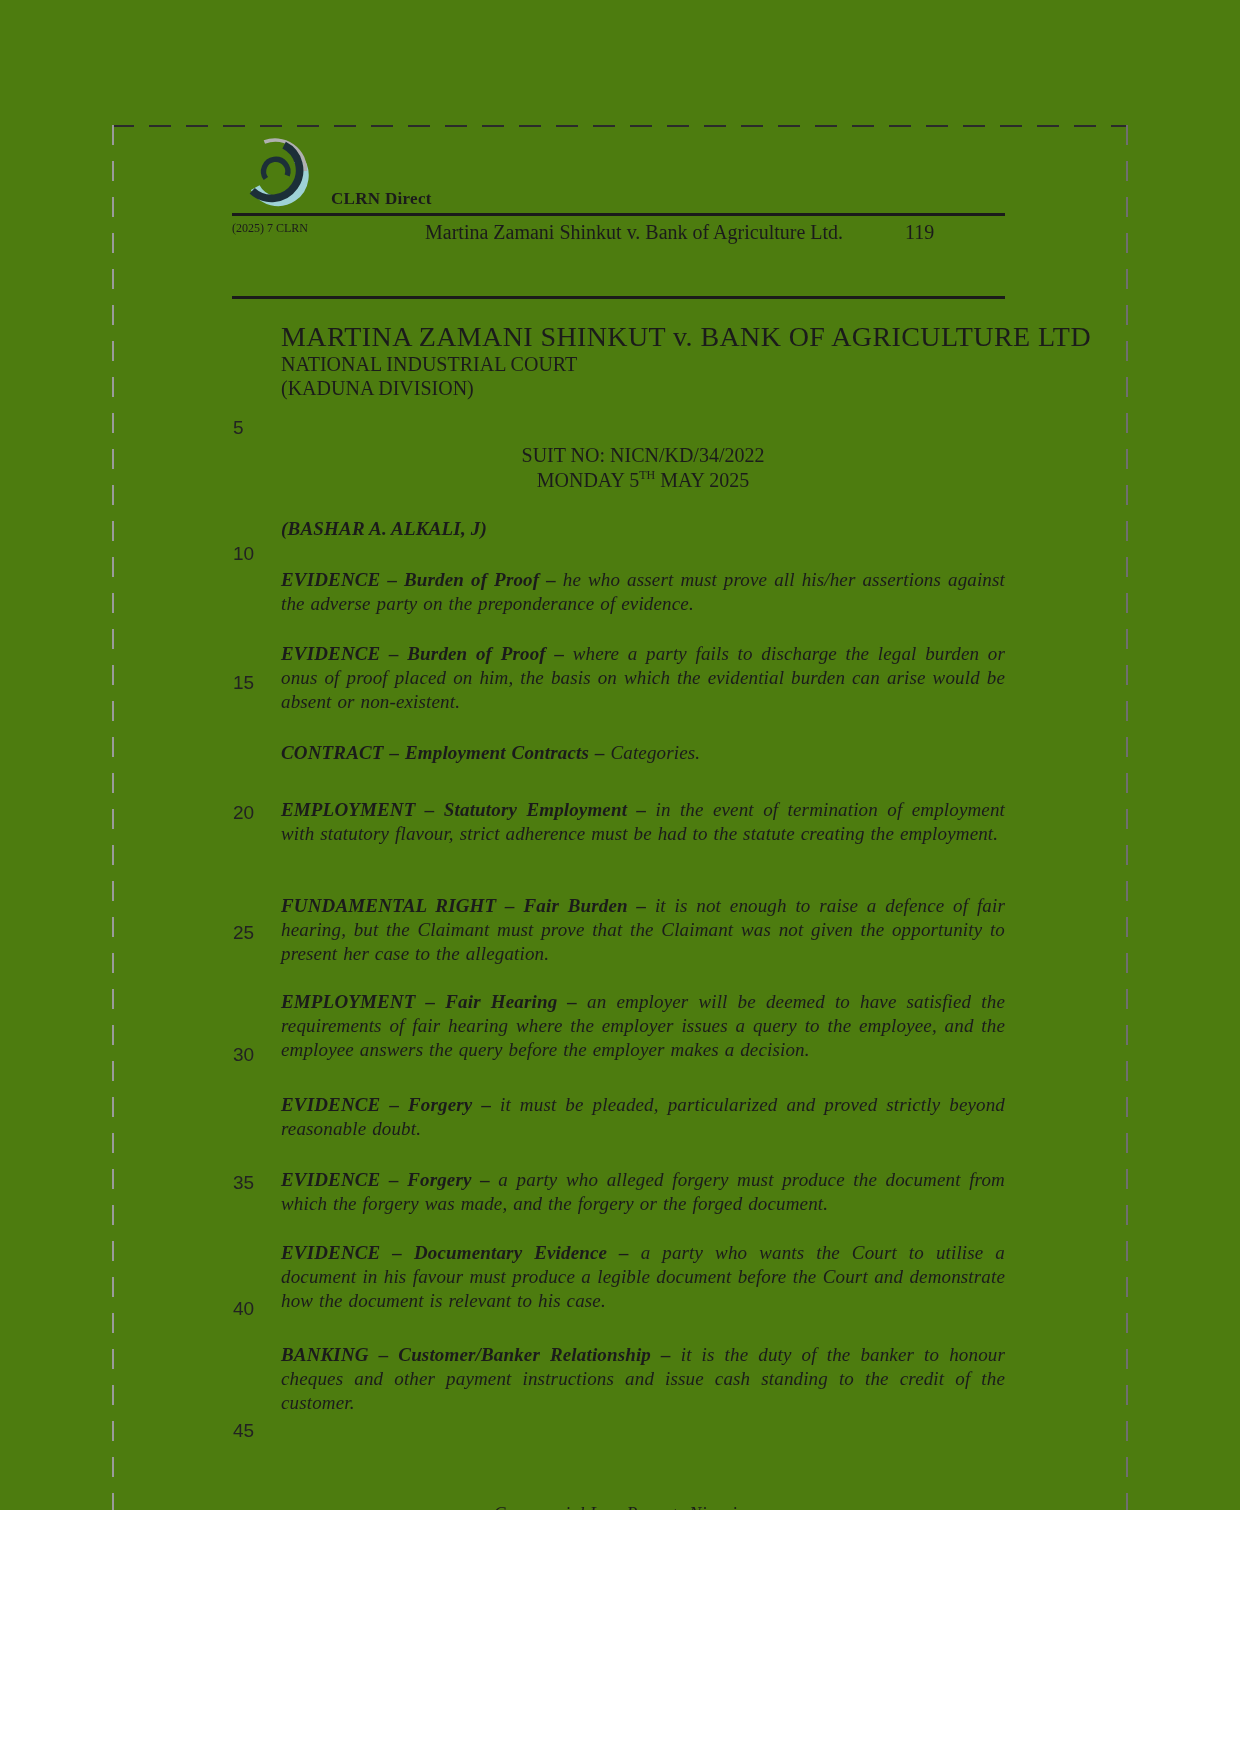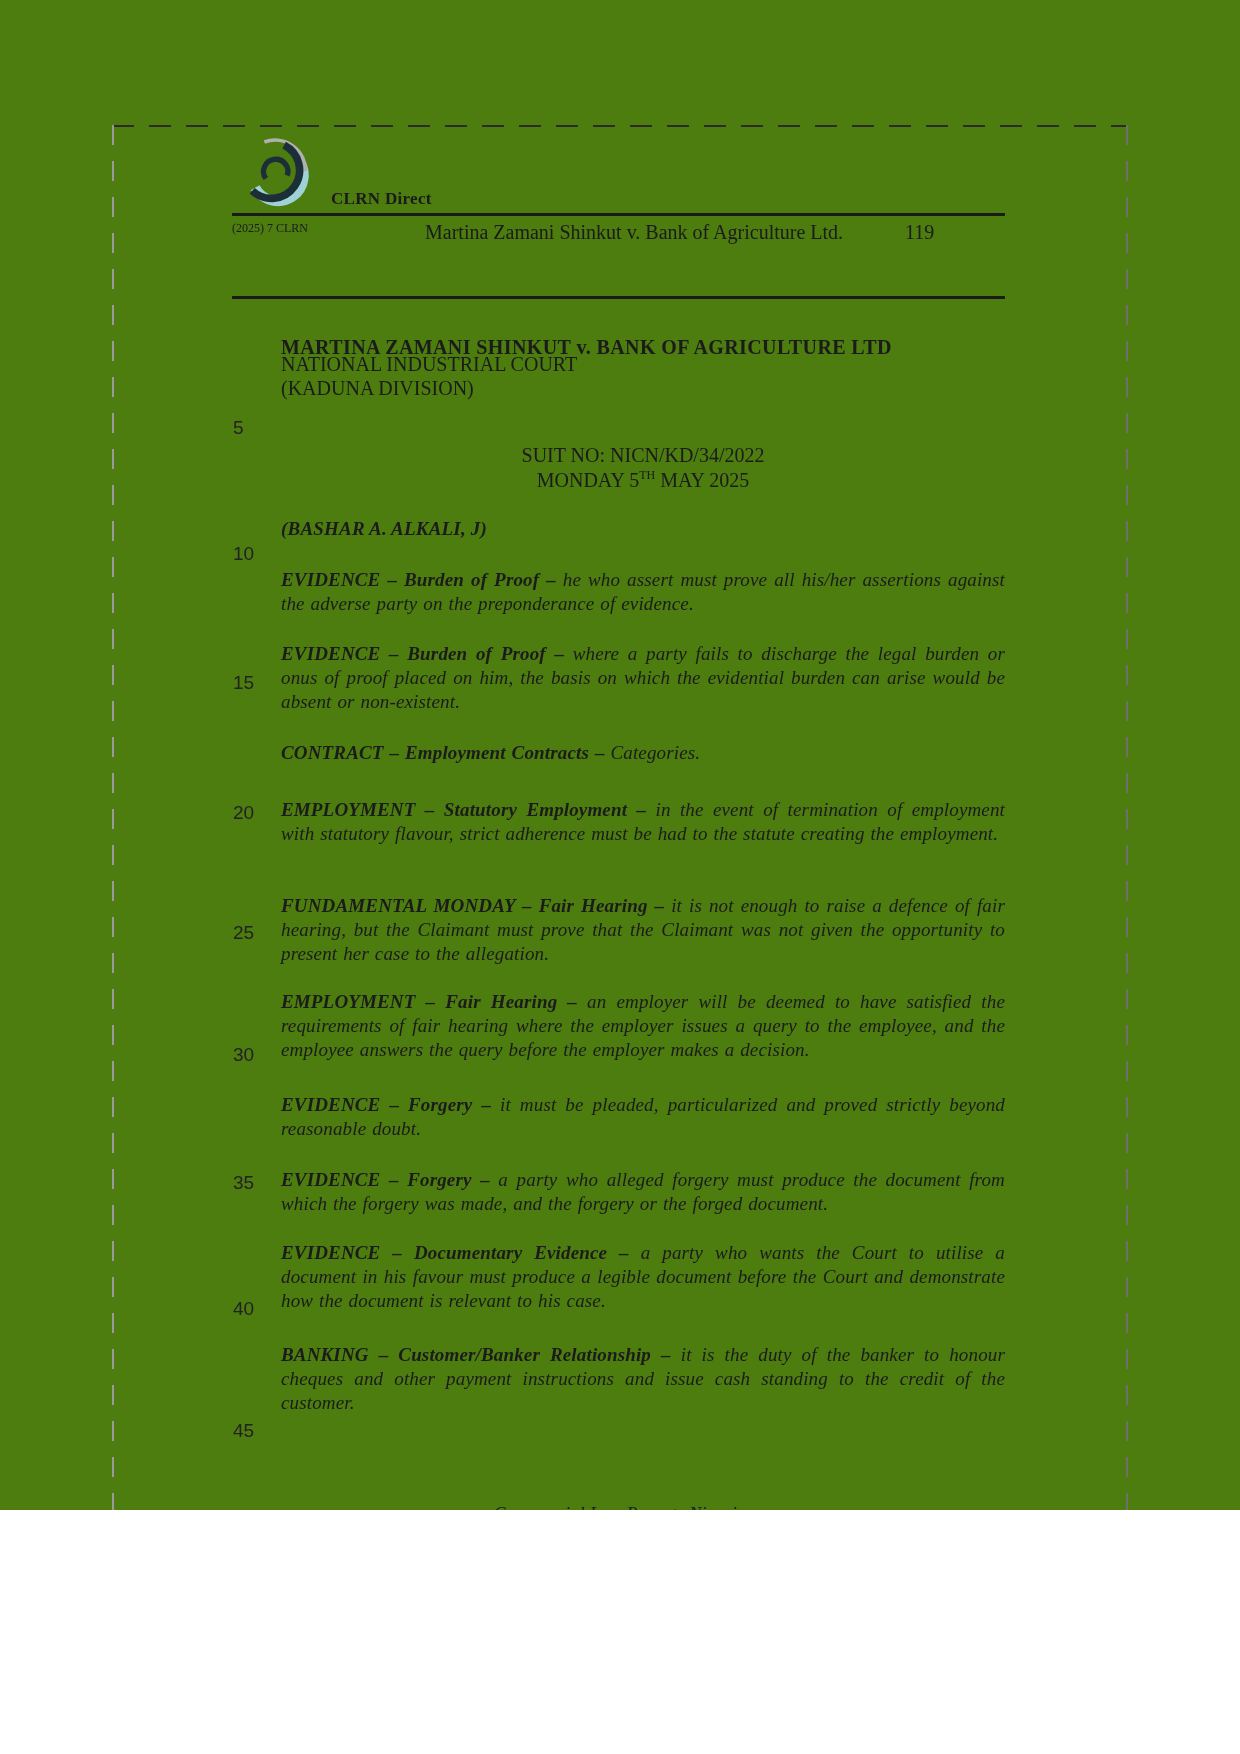--- a/index.html
+++ b/index.html
@@ -22,21 +22,21 @@
   .brand{position:absolute;left:331px;top:189px;font-size:17px;font-weight:bold;letter-spacing:.3px;}
 
   .rule{position:absolute;left:232px;width:773px;background:#1b1b1b;}
   .rule1{top:213px;height:3px;}
   .rule2{top:296px;height:3px;}
 
   .hdr-citation{position:absolute;left:232px;top:221px;font-size:12px;}
   .hdr-case{position:absolute;left:425px;top:221px;font-size:20px;}
   .hdr-page{position:absolute;left:905px;top:221px;width:100px;text-align:left;font-size:20px;}
 
-  .title{position:absolute;left:281px;top:336px;font-size:20px;font-weight:bold;letter-spacing:.4px;}
+  .title{position:absolute;left:281px;top:321px;font-size:28px;font-weight:normal;letter-spacing:.4px;}
   .court{position:absolute;left:281px;top:352px;font-size:20px;line-height:24px;}
   .suit{position:absolute;left:281px;top:443px;width:724px;text-align:center;font-size:20px;line-height:25px;}
   .suit sup{font-size:12px;line-height:0;}
   .judge{position:absolute;left:281px;top:518px;font-size:19px;font-weight:bold;font-style:italic;letter-spacing:.2px;text-align:center;}
 
   .lineno{position:absolute;left:233px;font-family:"Liberation Sans",sans-serif;font-size:19px;color:#222;}
 
   .headnote{position:absolute;left:281px;width:724px;font-style:italic;font-size:19px;line-height:24px;
     text-align:justify;word-spacing:1px;letter-spacing:.15px;}
   .hn-head{font-weight:bold;}
@@ -92,21 +92,21 @@
   <div class="lineno" style="top:922px">25</div>
   <div class="lineno" style="top:1044px">30</div>
   <div class="lineno" style="top:1172px">35</div>
   <div class="lineno" style="top:1298px">40</div>
   <div class="lineno" style="top:1420px">45</div>
 
   <div class="headnote" style="top:568px"><span class="hn-head">EVIDENCE – Burden of Proof – </span><span>he who assert must prove all his/her assertions against the adverse party on the preponderance of evidence.</span></div>
   <div class="headnote" style="top:642px"><span class="hn-head">EVIDENCE – Burden of Proof – </span><span>where a party fails to discharge the legal burden or onus of proof placed on him, the basis on which the evidential burden can arise would be absent or non-existent.</span></div>
   <div class="headnote" style="top:741px"><span class="hn-head">CONTRACT – Employment Contracts – </span><span>Categories.</span></div>
   <div class="headnote" style="top:798px"><span class="hn-head">EMPLOYMENT – Statutory Employment – </span><span>in the event of termination of employment with statutory flavour, strict adherence must be had to the statute creating the employment.</span></div>
-  <div class="headnote" style="top:894px"><span class="hn-head">FUNDAMENTAL MONDAY – Fair Hearing – </span><span>it is not enough to raise a defence of fair hearing, but the Claimant must prove that the Claimant was not given the opportunity to present her case to the allegation.</span></div>
+  <div class="headnote" style="top:894px"><span class="hn-head">FUNDAMENTAL RIGHT – Fair Burden – </span><span>it is not enough to raise a defence of fair hearing, but the Claimant must prove that the Claimant was not given the opportunity to present her case to the allegation.</span></div>
   <div class="headnote" style="top:990px"><span class="hn-head">EMPLOYMENT – Fair Hearing – </span><span>an employer will be deemed to have satisfied the requirements of fair hearing where the employer issues a query to the employee, and the employee answers the query before the employer makes a decision.</span></div>
   <div class="headnote" style="top:1093px"><span class="hn-head">EVIDENCE – Forgery – </span><span>it must be pleaded, particularized and proved strictly beyond reasonable doubt.</span></div>
   <div class="headnote" style="top:1168px"><span class="hn-head">EVIDENCE – Forgery – </span><span>a party who alleged forgery must produce the document from which the forgery was made, and the forgery or the forged document.</span></div>
   <div class="headnote" style="top:1241px"><span class="hn-head">EVIDENCE – Documentary Evidence – </span><span>a party who wants the Court to utilise a document in his favour must produce a legible document before the Court and demonstrate how the document is relevant to his case.</span></div>
   <div class="headnote" style="top:1343px"><span class="hn-head">BANKING – Customer/Banker Relationship – </span><span>it is the duty of the banker to honour cheques and other payment instructions and issue cash standing to the credit of the customer.</span></div>
 
   <div class="footer">Commercial Law Reports Nigeria</div>
 
 </div>
 

